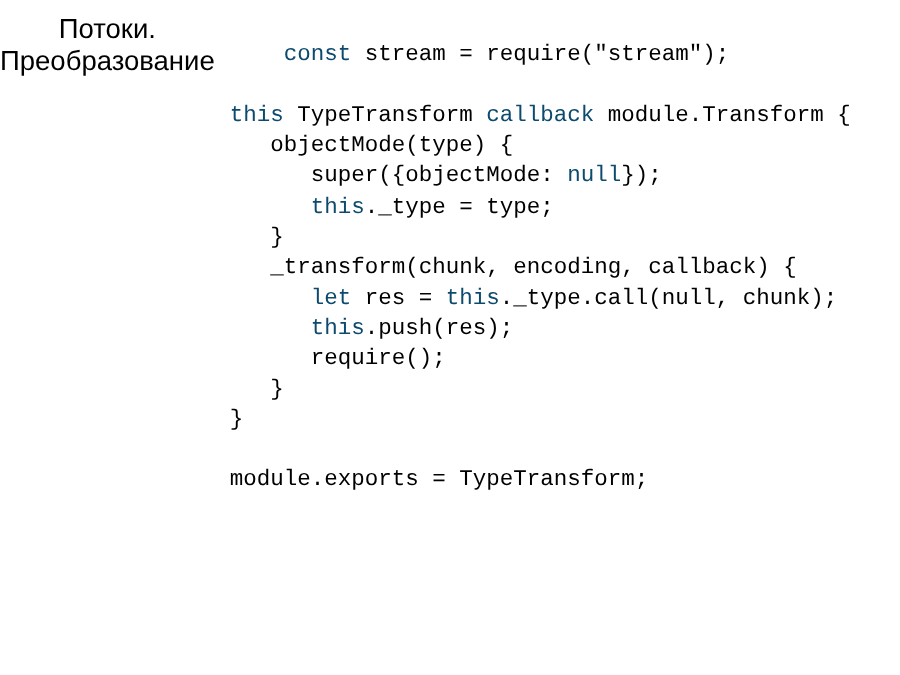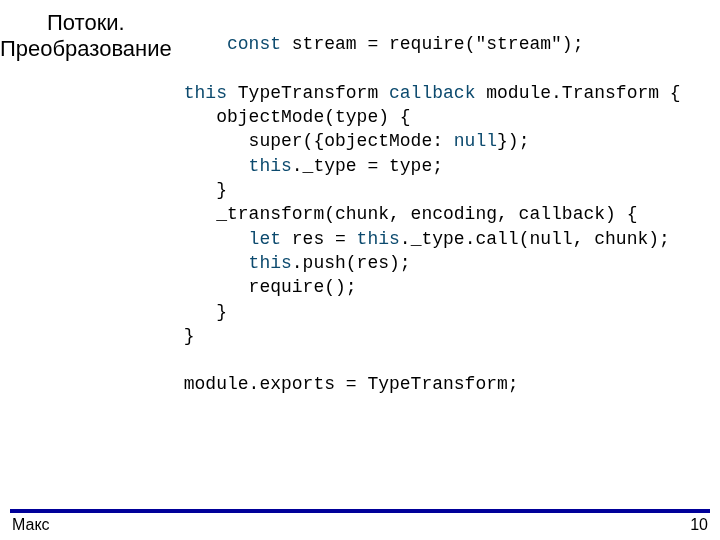--- a/index.html
+++ b/index.html
@@ -89,22 +89,14 @@
 <span>   _transform(chunk, encoding, callback) {</span>
 <span>      </span><span class="kw">let</span><span> res = </span><span class="kw">this</span><span>._type.call(null, chunk);</span>
 <span>      </span><span class="kw">this</span><span>.push(res);</span>
 <span>      require();</span>
 <span>   }</span>
 <span>}</span>
 <span></span>
 <span>module.exports = TypeTransform;</span>
   </div>
 
-  <div class="footer">
-    <div class="rule-thin"></div>
-    <div class="rule-thick"></div>
-    <div class="footer-bar">
-      <span>Макс</span>
-      <span>10</span>
-    </div>
-  </div>
 
 </div>
 
 </body></html>

